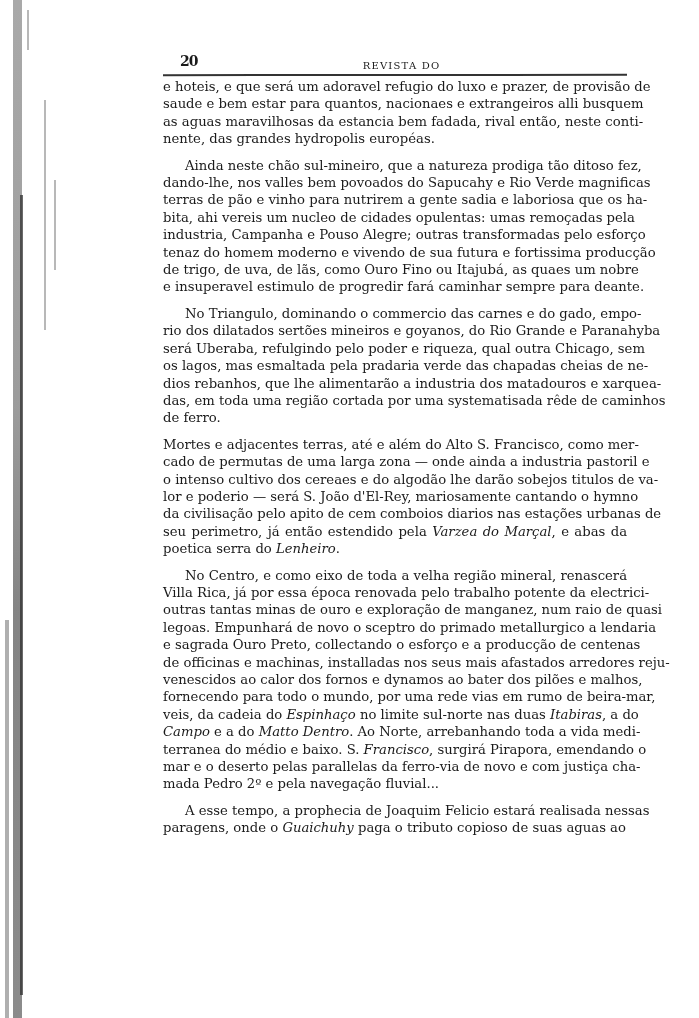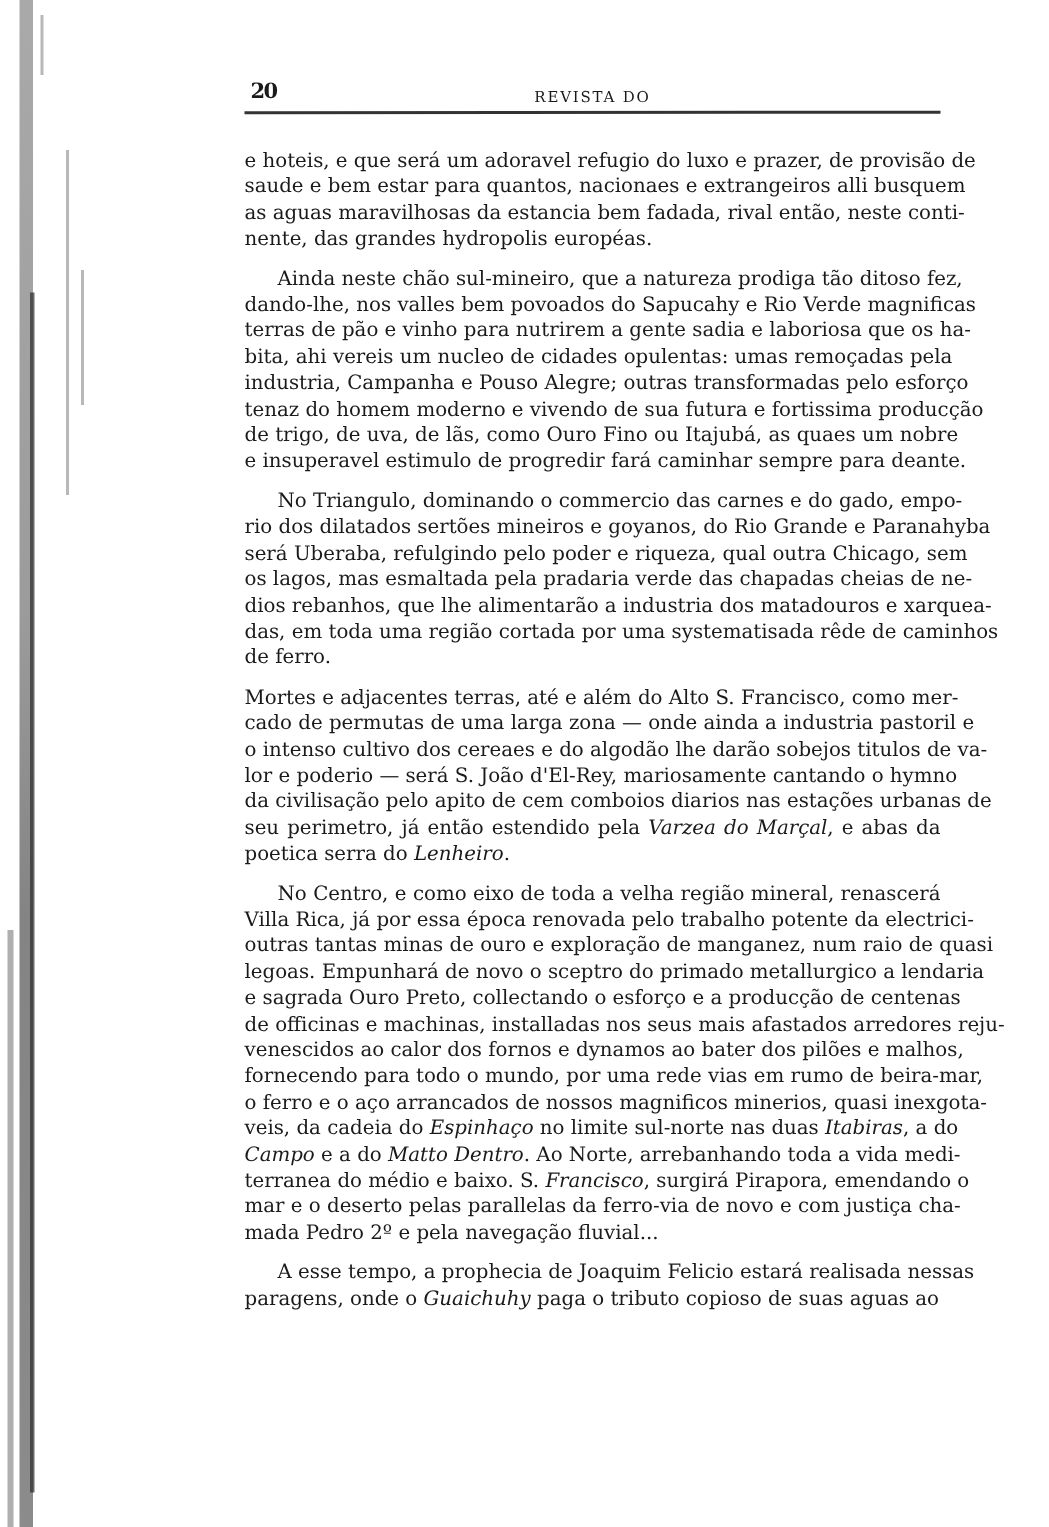--- a/index.html
+++ b/index.html
@@ -9,26 +9,26 @@
     font-family: "DejaVu Serif", "Liberation Serif", serif;
   }
   .gutter { position: absolute; left: 0; top: 0; width: 40px; height: 1018px; }
   .gutter .spine-a { position: absolute; left: 13px; top: 0; width: 9px; height: 1018px;
     background: linear-gradient(to bottom, #9a9a9a 0%, #8a8a8a 40%, #6e6e6e 60%, #777 100%); opacity: .85; }
   .gutter .spine-b { position: absolute; left: 20px; top: 195px; width: 3px; height: 800px; background: #2b2b2b; opacity: .7; }
   .gutter .spine-c { position: absolute; left: 5px; top: 620px; width: 4px; height: 398px; background: #8d8d8d; opacity: .7; }
   .gutter .tick { position: absolute; width: 2px; background: #b8b8b8; }
 
   .page { position: absolute; left: 163px; top: 50px; width: 464px; }
-  .header { position: relative; height: 22px; }
+  .header { position: relative; height: 22px; margin-left: 13px; }
   .page-number { position: absolute; left: 4px; top: 3px; font-weight: bold; font-size: 14px; letter-spacing: -1px; }
   .running-head { position: absolute; left: 0; right: 0; top: 10px; text-align: center; font-size: 10px; letter-spacing: 1.2px; }
   .rule { margin-top: 2px; height: 2px; border-top: 2px solid #333; border-bottom: 0; transform: skewY(-0.05deg); }
 
-  .body-text { margin-top: 21px; font-size: 13.2px; line-height: 17.4px; text-align: justify; }
+  .body-text { font-size: 13.2px; line-height: 17.4px; text-align: justify; }
   .body-text p { margin: 0; text-indent: 0; }
   .body-text p + p { margin-top: 1px; }
   .body-text p.gap { margin-top: 9px; }
   .body-text em { font-style: italic; }
   .line { display: block; text-align: justify; text-align-last: justify; white-space: nowrap; }
   .line.last { text-align-last: left; }
   .line.ind { padding-left: 22px; }
 </style>
 </head>
 <body>
@@ -86,21 +86,20 @@
       </p>
       <p class="gap">
         <span class="line ind">No Centro, e como eixo de toda a velha região mineral, renascerá</span>
         <span class="line">Villa Rica, já por essa época renovada pelo trabalho potente da electrici-</span>
         <span class="line">outras tantas minas de ouro e exploração de manganez, num raio de quasi</span>
         <span class="line">legoas. Empunhará de novo o sceptro do primado metallurgico a lendaria</span>
         <span class="line">e sagrada Ouro Preto, collectando o esforço e a producção de centenas</span>
         <span class="line">de officinas e machinas, installadas nos seus mais afastados arredores reju-</span>
         <span class="line">venescidos ao calor dos fornos e dynamos ao bater dos pilões e malhos,</span>
         <span class="line">fornecendo para todo o mundo, por uma rede vias em rumo de beira-mar,</span>
-        <span class="line">o ferro e o aço arrancados de nossos magnificos minerios, quasi inexgota-</span>
         <span class="line">veis, da cadeia do <em>Espinhaço</em> no limite sul-norte nas duas <em>Itabiras</em>, a do</span>
         <span class="line"><em>Campo</em> e a do <em>Matto Dentro</em>. Ao Norte, arrebanhando toda a vida medi-</span>
         <span class="line">terranea do médio e baixo. S. <em>Francisco</em>, surgirá Pirapora, emendando o</span>
         <span class="line">mar e o deserto pelas parallelas da ferro-via de novo e com justiça cha-</span>
         <span class="line last">mada Pedro 2º e pela navegação fluvial...</span>
       </p>
       <p class="gap">
         <span class="line ind">A esse tempo, a prophecia de Joaquim Felicio estará realisada nessas</span>
         <span class="line last">paragens, onde o <em>Guaichuhy</em> paga o tributo copioso de suas aguas ao</span>
       </p>

